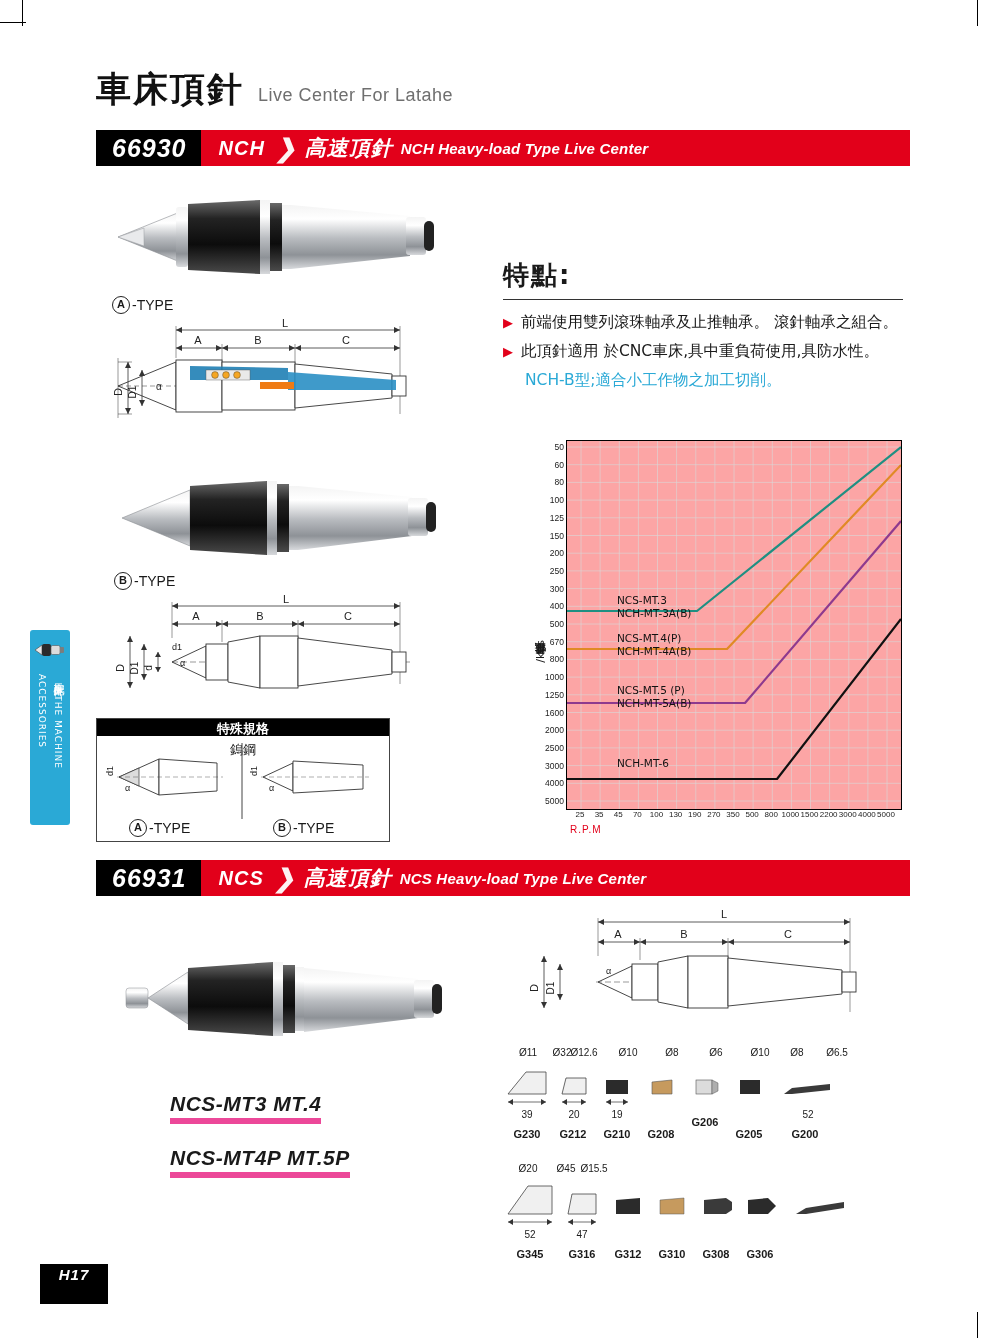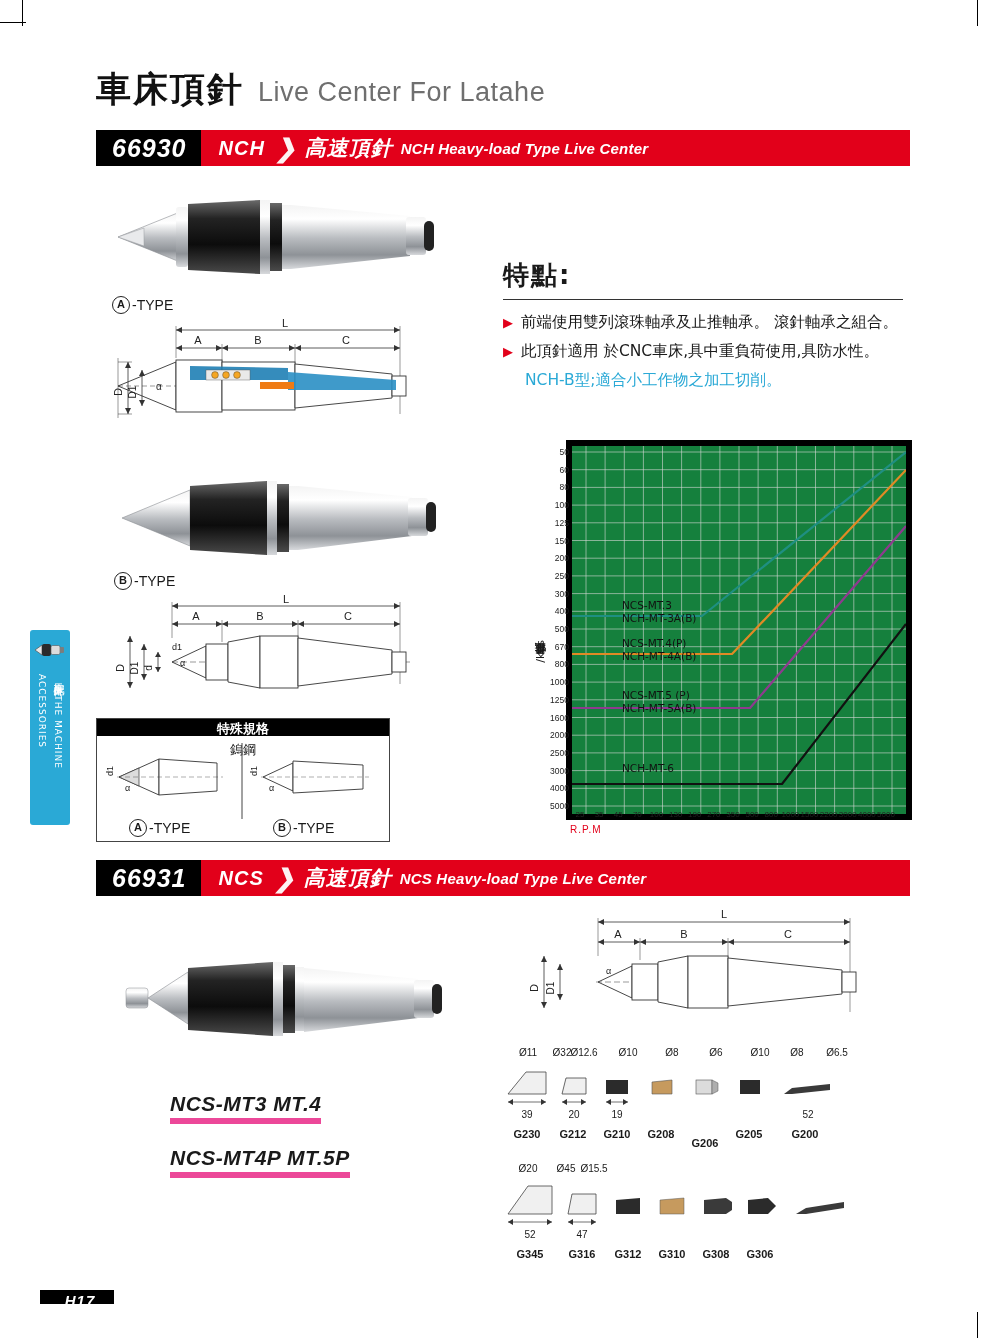--- a/index.html
+++ b/index.html
@@ -12,21 +12,21 @@
   
   .crop{position:absolute;background:#000;}
   .crop.tl-v{left:22px;top:0;width:1px;height:26px;}
   .crop.tl-h{left:0;top:22px;width:26px;height:1px;}
   .crop.tr-v{right:22px;top:0;width:1px;height:26px;}
   .crop.br-v{right:22px;bottom:0;width:1px;height:26px;}
 
   
   .title-row{position:absolute;left:96px;top:66px;display:flex;align-items:baseline;gap:14px;}
   .title-cn{font-family:"DejaVu Sans", sans-serif;font-weight:bold;font-size:35px;letter-spacing:2px;color:#111;}
-  .title-en{font-size:27px;color:#6f6f6f;font-weight:500;letter-spacing:.5px;}
+  .title-en{font-size:18px;color:#6f6f6f;font-weight:500;letter-spacing:.5px;}
 
   
   .banner{position:absolute;height:36px;background:#e2001a;color:#fff;display:flex;align-items:center;}
   .banner .code{
     background:#000;color:#fff;font-style:italic;font-weight:bold;font-size:25px;
     height:36px;line-height:36px;padding:0 14px 0 16px;letter-spacing:1px;
   }
   .banner .mid{
     display:flex;align-items:center;height:36px;padding-left:18px;padding-right:6px;
     font-weight:bold;font-size:20px;font-style:italic;letter-spacing:1px;
@@ -73,21 +73,21 @@
 
   
   .spec{position:absolute;left:96px;top:718px;width:292px;height:122px;border:1px solid #444;background:#fff;}
   .spec .hdr{height:17px;background:#000;}
   .spec .t1{text-align:center;font-family:"DejaVu Sans", sans-serif;font-weight:bold;font-size:13px;color:#fff;
     position:absolute;left:0;right:0;top:1px;}
   .spec .t2{text-align:center;font-family:"DejaVu Sans", sans-serif;font-size:13px;margin-top:5px;}
 
   
   .chart-wrap{position:absolute;left:538px;top:440px;width:362px;height:400px;}
-  .chart-box{position:absolute;left:28px;top:0;width:334px;height:368px;border:6px solid #000000;background:#15803d;}
+  .chart-box{position:absolute;left:28px;top:0;width:334px;height:368px;border:1px solid #000000;background:#fca5a5;}
   .ylab{
     position:absolute;left:-4px;top:200px;writing-mode:vertical-rl;transform:rotate(180deg);
     font-family:"DejaVu Sans",sans-serif;font-size:11px;white-space:nowrap;
   }
   .ytick{position:absolute;right:calc(100% + 3px);font-size:8.5px;color:#222;transform:translateY(-50%);white-space:nowrap;}
   .xticks{position:absolute;left:28px;top:370px;width:334px;height:12px;}
   .xtick{position:absolute;font-size:8px;color:#222;transform:translateX(-50%);}
   .rpm{position:absolute;left:32px;top:384px;font-size:10px;color:#e2001a;letter-spacing:1px;}
   .series-lab{position:absolute;font-size:10.5px;font-family:"DejaVu Sans",sans-serif;color:#111;line-height:13px;white-space:nowrap;}
 
@@ -96,21 +96,21 @@
   .ncs-text .ul{border-bottom:6px solid #ec4899;padding-bottom:3px;}
 
   
   .tips{position:absolute;}
   .tip{position:absolute;text-align:center;}
   .tip .name{font-size:11px;font-weight:bold;font-family:"Liberation Sans",sans-serif;}
   .tip .dia{font-size:10px;}
   .tip .len{font-size:10px;}
 
   
-  .footer{position:absolute;left:40px;bottom:34px;width:68px;height:14px;background:#000;padding-left:6px;}
+  .footer{position:absolute;left:40px;bottom:34px;width:68px;height:40px;background:#000;}
   .footer span{color:#fff;font-weight:bold;font-style:italic;font-size:15px;line-height:22px;display:block;text-align:center;letter-spacing:1px;}
 </style>
 </head>
 <body>
 
 <div class="page">
 
   <div class="crop tl-v"></div>
   <div class="crop tl-h"></div>
   <div class="crop tr-v"></div>
@@ -610,21 +610,21 @@
     </div>
     <div class="tip" style="left:48px;top:82px;width:50px;">
       <span class="name">G212</span>
     </div>
     <div class="tip" style="left:92px;top:82px;width:50px;">
       <span class="name">G210</span>
     </div>
     <div class="tip" style="left:136px;top:82px;width:50px;">
       <span class="name">G208</span>
     </div>
-    <div class="tip" style="left:180px;top:91px;width:50px;">
+    <div class="tip" style="left:180px;top:70px;width:50px;">
       <span class="name">G206</span>
     </div>
     <div class="tip" style="left:224px;top:82px;width:50px;">
       <span class="name">G205</span>
     </div>
     <div class="tip" style="left:280px;top:82px;width:50px;">
       <span class="name">G200</span>
     </div>
   </div>
 

